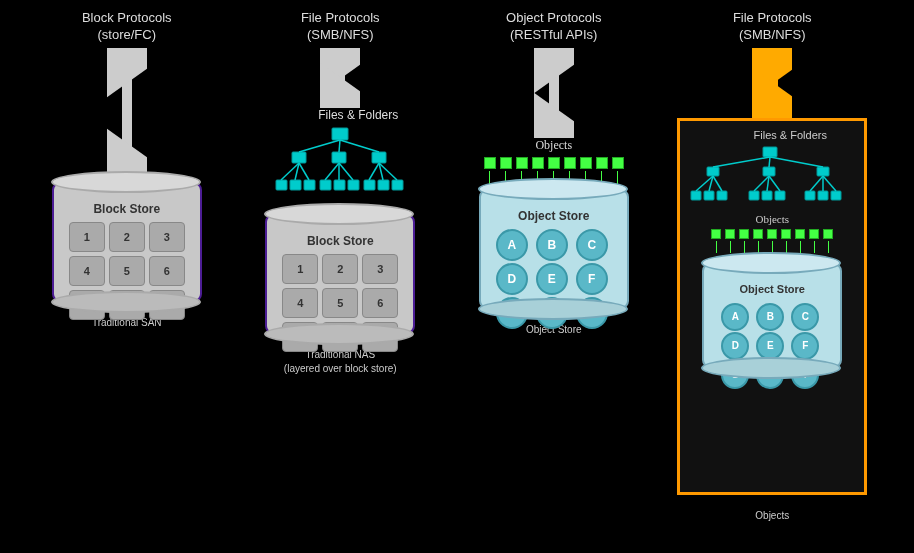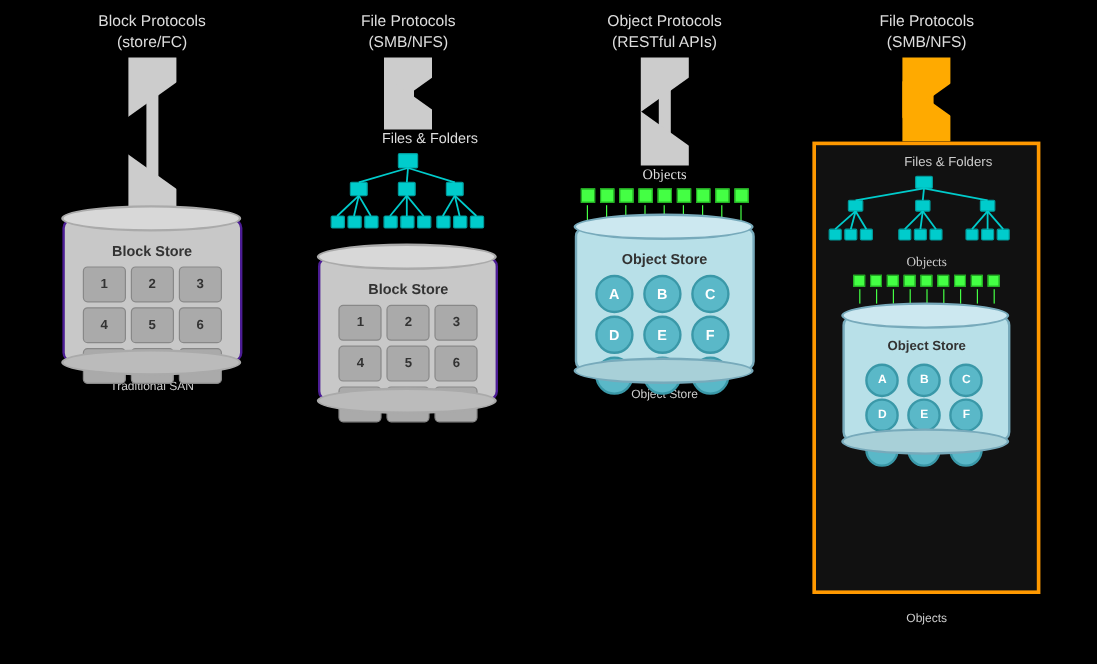--- a/index.html
+++ b/index.html
@@ -374,20 +374,22 @@
           <div class="drum-cell">4</div>
           <div class="drum-cell">5</div>
           <div class="drum-cell">6</div>
           <div class="drum-cell">7</div>
           <div class="drum-cell">8</div>
           <div class="drum-cell">9</div>
         </div>
       </div>
       <div class="drum-bottom"></div>
     </div>
+    <div class="column-label" style="white-space:pre-line;">Traditional NAS
+(layered over block store)</div>
   </div>
 
   <div class="column">
     <div class="protocol-label">
       <span>Object Protocols</span><br>
       <span>(RESTful APIs)</span>
     </div>
 
     <svg width="40" height="90">
       <defs>

